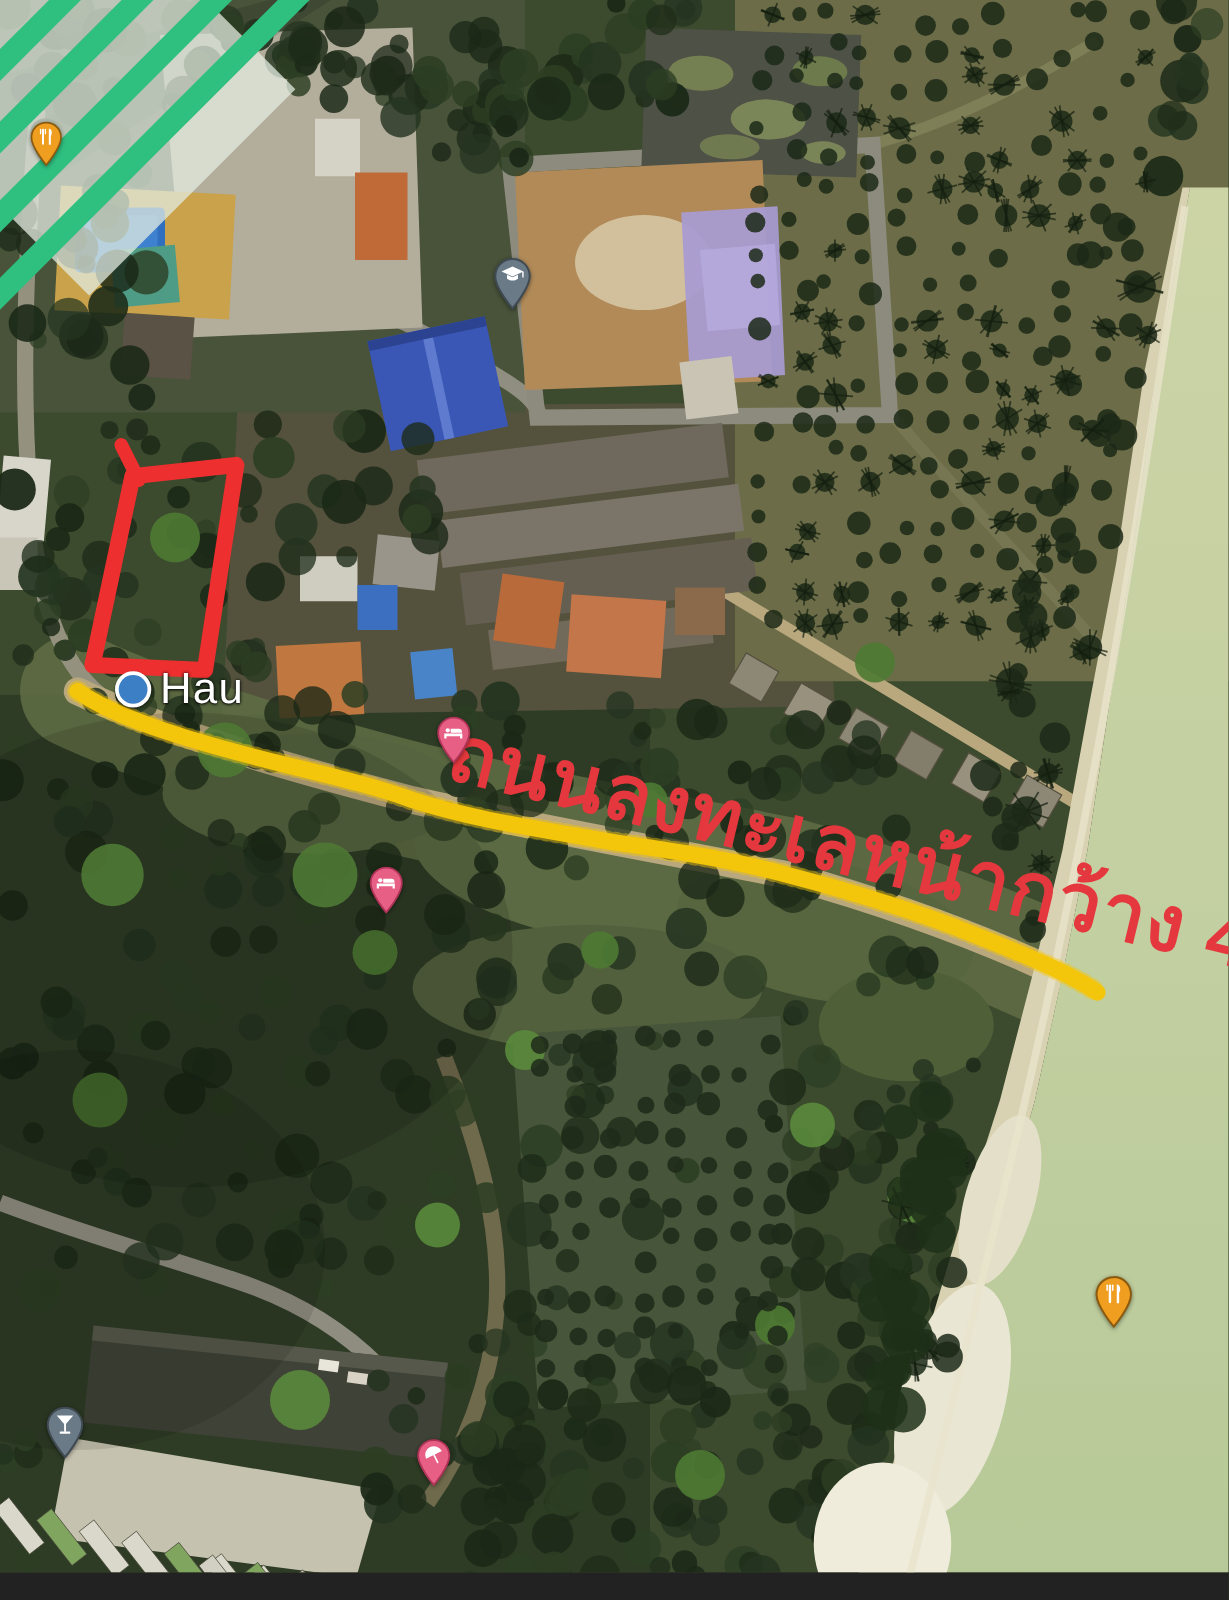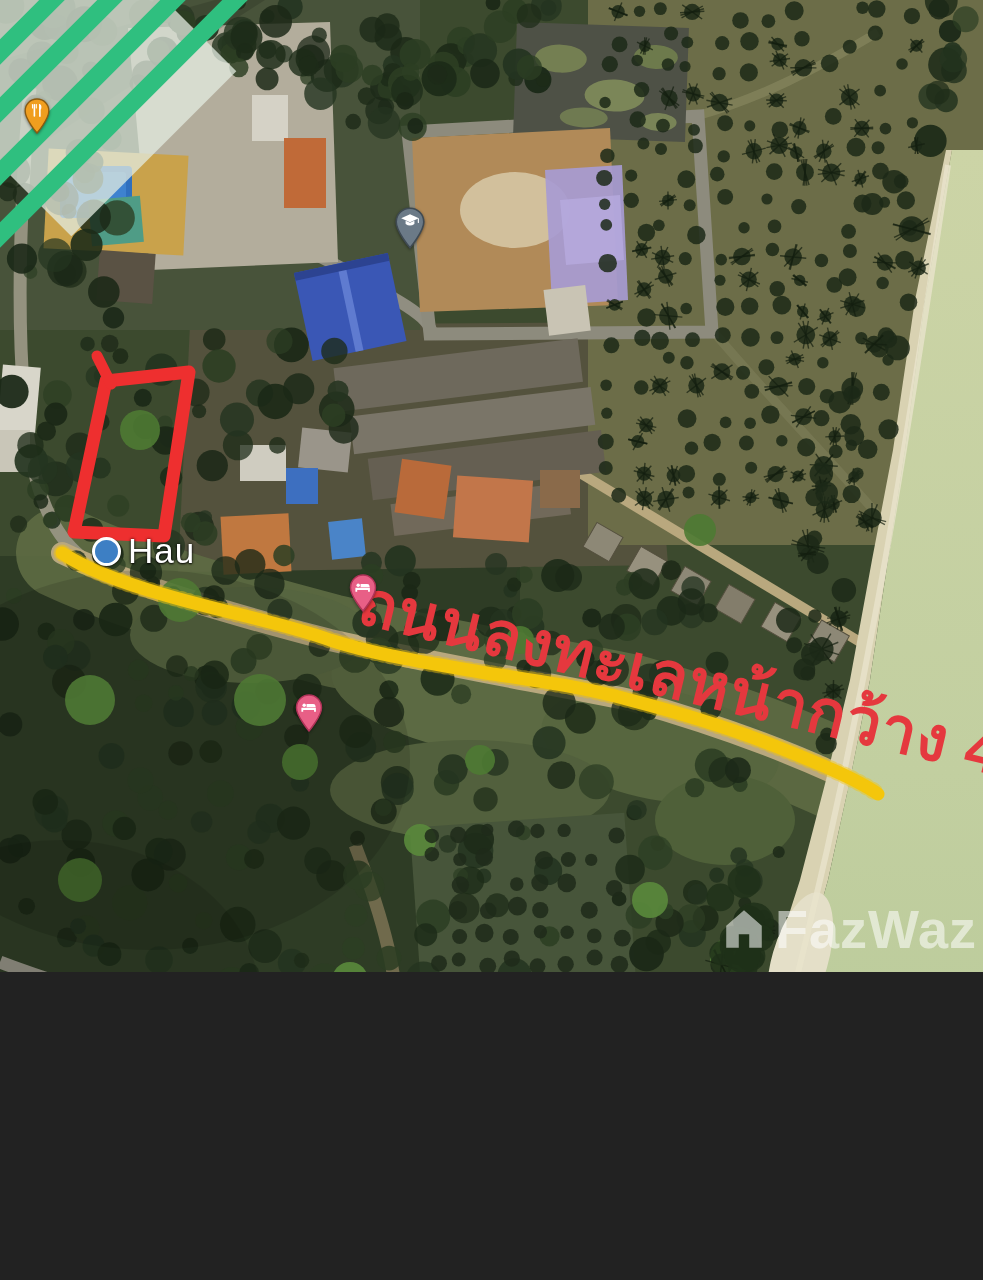--- a/index.html
+++ b/index.html
@@ -1,16 +1,16 @@
 <!DOCTYPE html>
 <html><head>
 <meta charset="utf-8">
 <style>
   html,body{margin:0;padding:0;background:#222;}
-  #stage{position:relative;width:983px;height:972px;overflow:hidden;
+  #stage{position:relative;width:983px;height:1258px;overflow:hidden;
          font-family:"Liberation Sans","DejaVu Sans",sans-serif;background:#3c4a2e;}
   #map,#overlay{position:absolute;left:0;top:0;}
   .place-label{position:absolute;left:92px;top:531px;display:flex;align-items:center;gap:7px;z-index:30;}
   .place-label .dot{width:23px;height:23px;border-radius:50%;background:#3d7fc4;
        border:3px solid #fff;box-shadow:0 1px 2px rgba(0,0,0,.55);}
   .place-label .txt{color:#fff;font-size:35px;font-weight:500;
        text-shadow:0 0 3px rgba(0,0,0,.9),0 1px 2px rgba(0,0,0,.8);letter-spacing:1px;}
   .road-text{position:absolute;left:372px;top:552px;transform:rotate(13.5deg);
        transform-origin:left top;font-size:63px;font-weight:700;white-space:nowrap;
        z-index:40;letter-spacing:1px;}
@@ -1517,19 +1517,13 @@
       <div class="pin" style="left: 891px; top: 1068px;"><svg width="30" height="43" viewBox="0 0 30 42">
           <path d="M15 1.2 C7.2 1.2 1.2 7.4 1.2 15.1 C1.2 24.6 15 40.8 15 40.8 C15 40.8 28.8 24.6 28.8 15.1 C28.8 7.4 22.8 1.2 15 1.2 Z" fill="#f09e1f" stroke="#8a5a10" stroke-width="1.6"></path>
           <use href="#sym-fork-knife-icon" x="0" y="0" width="30" height="30"></use>
         </svg></div>
       <div class="pin" style="left: 52px; top: 1172px;"><svg width="30" height="42" viewBox="0 0 30 42">
           <path d="M15 1.2 C7.2 1.2 1.2 7.4 1.2 15.1 C1.2 24.6 15 40.8 15 40.8 C15 40.8 28.8 24.6 28.8 15.1 C28.8 7.4 22.8 1.2 15 1.2 Z" fill="#6b7a87" stroke="#3f4a53" stroke-width="1.6"></path>
           <use href="#sym-cocktail-icon" x="0" y="0" width="30" height="30"></use>
         </svg></div>
     </div>
 
-  <div class="watermark">
-    <svg width="46" height="46" viewBox="0 0 44 44">
-      <path d="M5 40 V19 L22 4 L39 19 V40 H27 V27 H17 V40 Z" fill="#fff"></path>
-    </svg>
-    <span class="wtxt">FazWaz</span>
-  </div>
 </div>
 
 </body></html>

